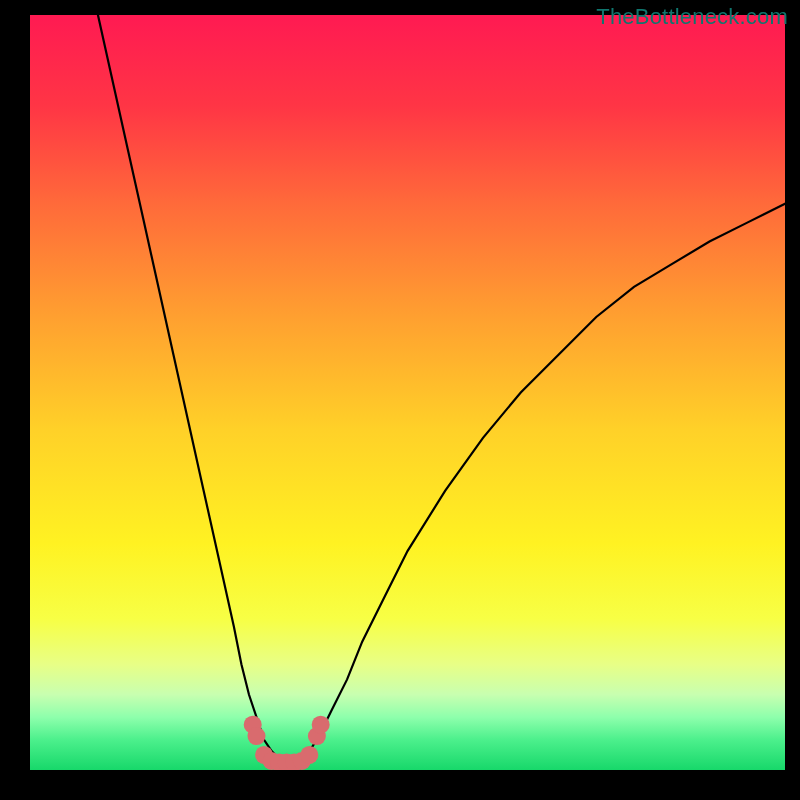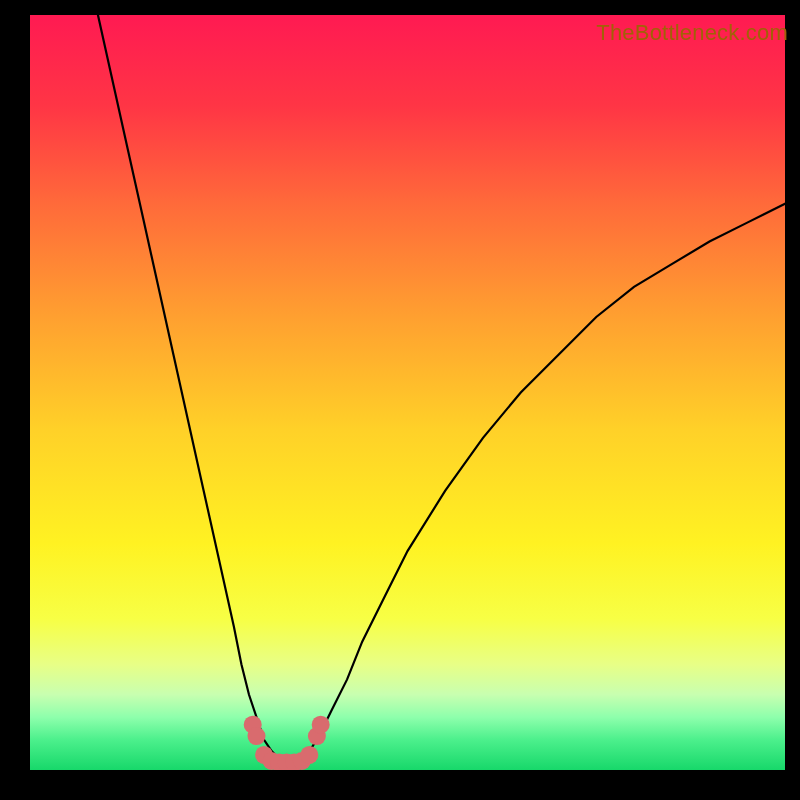--- a/index.html
+++ b/index.html
@@ -21,23 +21,23 @@
   }
   .gradient {
     position: absolute;
     left: 0;
     top: 0;
     width: 100%;
     height: 100%;
   }
   .watermark {
     position: absolute;
-    top: 20px;
+    top: 4px;
     right: 12px;
-    color: #a16207;
+    color: #0f766e;
     font-size: 22px;
     font-weight: 400;
     letter-spacing: 0.2px;
   }
   svg.curves {
     position: absolute;
     left: 0;
     top: 0;
   }
 </style>

